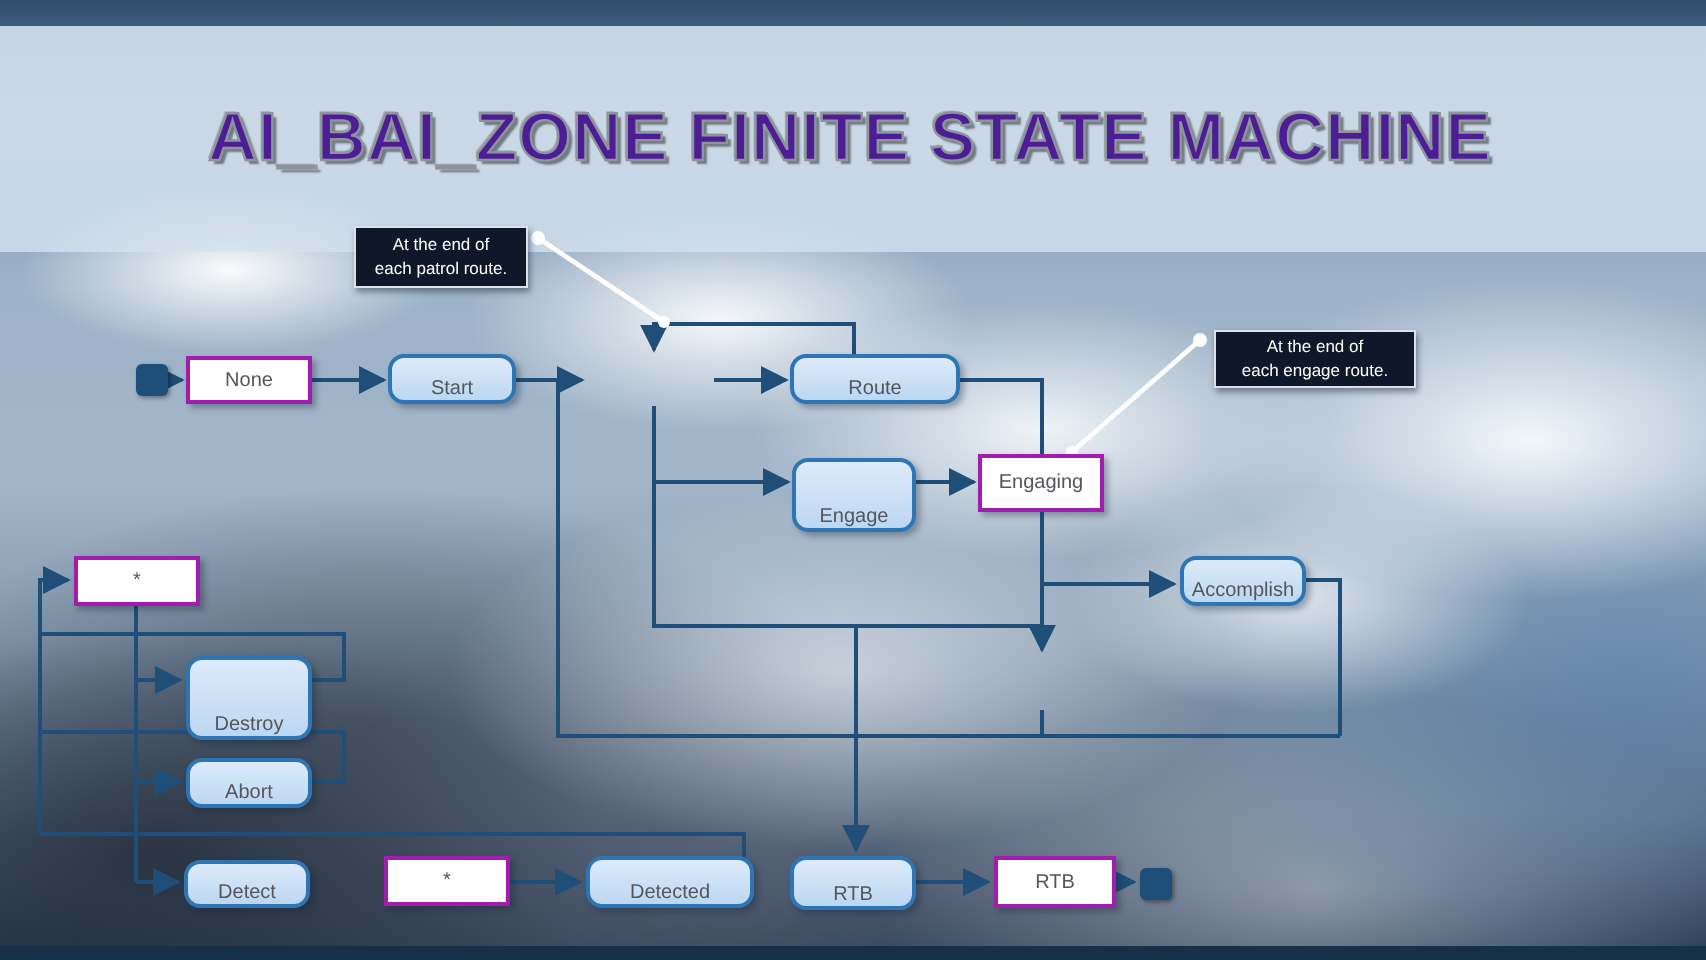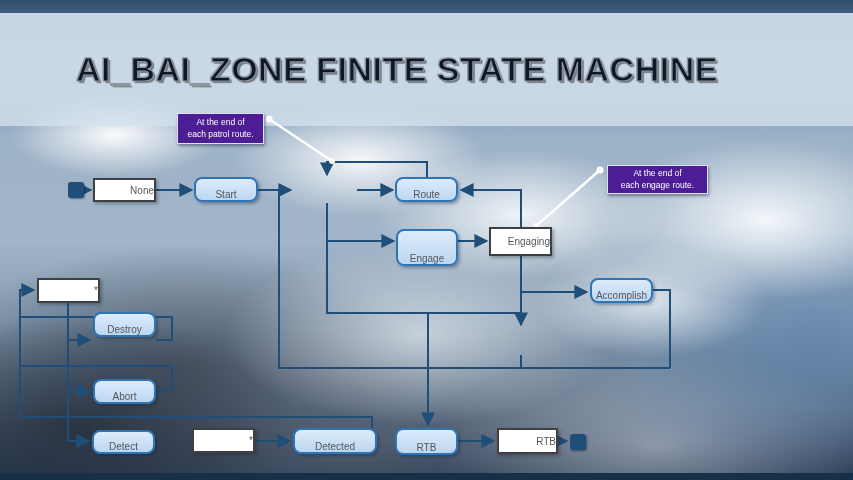--- a/index.html
+++ b/index.html
@@ -20,35 +20,35 @@
       radial-gradient(ellipse 280px 150px at 80px 430px, rgba(40,50,64,.95), rgba(40,50,64,0) 78%),
       radial-gradient(ellipse 320px 160px at 185px 365px, rgba(68,78,93,.80), rgba(68,78,93,0) 75%),
       radial-gradient(ellipse 420px 180px at 360px 440px, rgba(92,102,118,.65), rgba(92,102,118,0) 78%),
       linear-gradient(180deg,#2f4c6b 0%,#3f5f81 3%,#7b97b4 12%,#9db3c8 30%,#a3b5c8 50%,#8298ad 68%,#5d7188 84%,#31405a 95%,#1e3349 100%);
   }
   .bottom-bar{position:absolute;left:0;bottom:0;width:100%;height:7px;background:#16304a;}
 
   
   .band{position:absolute;left:0;top:13px;width:100%;height:113px;
     background:linear-gradient(180deg, rgba(224,234,244,.85), rgba(212,226,238,.78));}
-  .title{position:absolute;left:76px;top:50px;font-size:34px;font-weight:bold;letter-spacing:.5px;
-    color:#0f172a;-webkit-text-stroke:1.2px #8d949b;
+  .title{position:absolute;left:104px;top:50px;font-size:34px;font-weight:bold;letter-spacing:.5px;
+    color:#4c1d95;-webkit-text-stroke:1.2px #8d949b;
     text-shadow:2px 2px 1px rgba(98,104,112,.85), -1px -1px 0 rgba(140,146,152,.55);
     white-space:nowrap;}
 
   
   .node{position:absolute;display:flex;align-items:center;justify-content:center;
     font-size:10px;color:#54565c;box-sizing:border-box;}
-  .nw{background:#ffffff;border:2px solid #404040;box-shadow:2px 2px 3px rgba(22,34,54,.35);justify-content:flex-end;}
+  .nw{background:#ffffff;border:2px solid #a21caf;box-shadow:2px 2px 3px rgba(22,34,54,.35);}
   .nb{background:linear-gradient(180deg,#ddebfb,#bcd7f1);border:2px solid #2e75b6;border-radius:8px;
     box-shadow:2px 2px 3px rgba(22,34,54,.35);align-items:flex-end;}
   .sq{position:absolute;background:#1f4e79;border-radius:3px;box-shadow:1px 1px 2px rgba(0,0,0,.4);}
 
   
-  .callout{position:absolute;background:#4c1d95;border:1px solid rgba(237,243,249,.92);
+  .callout{position:absolute;background:#0f172a;border:1px solid rgba(237,243,249,.92);
     color:#fff;font-size:8.5px;line-height:1.32;text-align:center;
     display:flex;flex-direction:column;justify-content:center;box-sizing:border-box;
     box-shadow:1px 2px 3px rgba(18,28,44,.45);}
 
   svg.wires{position:absolute;inset:0;pointer-events:none;}
   .c{stroke:#1f4e79;stroke-width:2;fill:none;}
   .wline{stroke:#ffffff;stroke-width:2.4;fill:none;stroke-linecap:round;}
 </style>
 </head>
 <body>
@@ -105,36 +105,36 @@
 
   <div class="sq" style="left:68px;top:182px;width:16px;height:16px"></div>
   <div class="sq" style="left:570px;top:434px;width:16px;height:16px"></div>
 
   <div class="node nw" style="left:93px;top:178px;width:63px;height:24px">
     <span>None</span>
     </div>
   <div class="node nb" style="left:194px;top:177px;width:64px;height:25px">
     <span>Start</span>
     </div>
-  <div class="node nb" style="left:395px;top:177px;width:63px;height:25px">
+  <div class="node nb" style="left:395px;top:177px;width:85px;height:25px">
     <span>Route</span>
     </div>
   <div class="node nb" style="left:396px;top:229px;width:62px;height:37px">
     <span>Engage</span>
     </div>
   <div class="node nw" style="left:489px;top:227px;width:63px;height:29px">
     <span>Engaging</span>
     </div>
   <div class="node nb" style="left:590px;top:278px;width:63px;height:25px">
     <span>Accomplish</span>
     </div>
   <div class="node nw" style="left:37px;top:278px;width:63px;height:25px">
     <span>*</span>
     </div>
-  <div class="node nb" style="left:93px;top:312px;width:63px;height:25px">
+  <div class="node nb" style="left:93px;top:328px;width:63px;height:42px">
     <span>Destroy</span>
     </div>
   <div class="node nb" style="left:93px;top:379px;width:63px;height:25px">
     <span>Abort</span>
     </div>
   <div class="node nb" style="left:92px;top:430px;width:63px;height:24px">
     <span>Detect</span>
     </div>
   <div class="node nw" style="left:192px;top:428px;width:63px;height:25px">
     <span>*</span>

